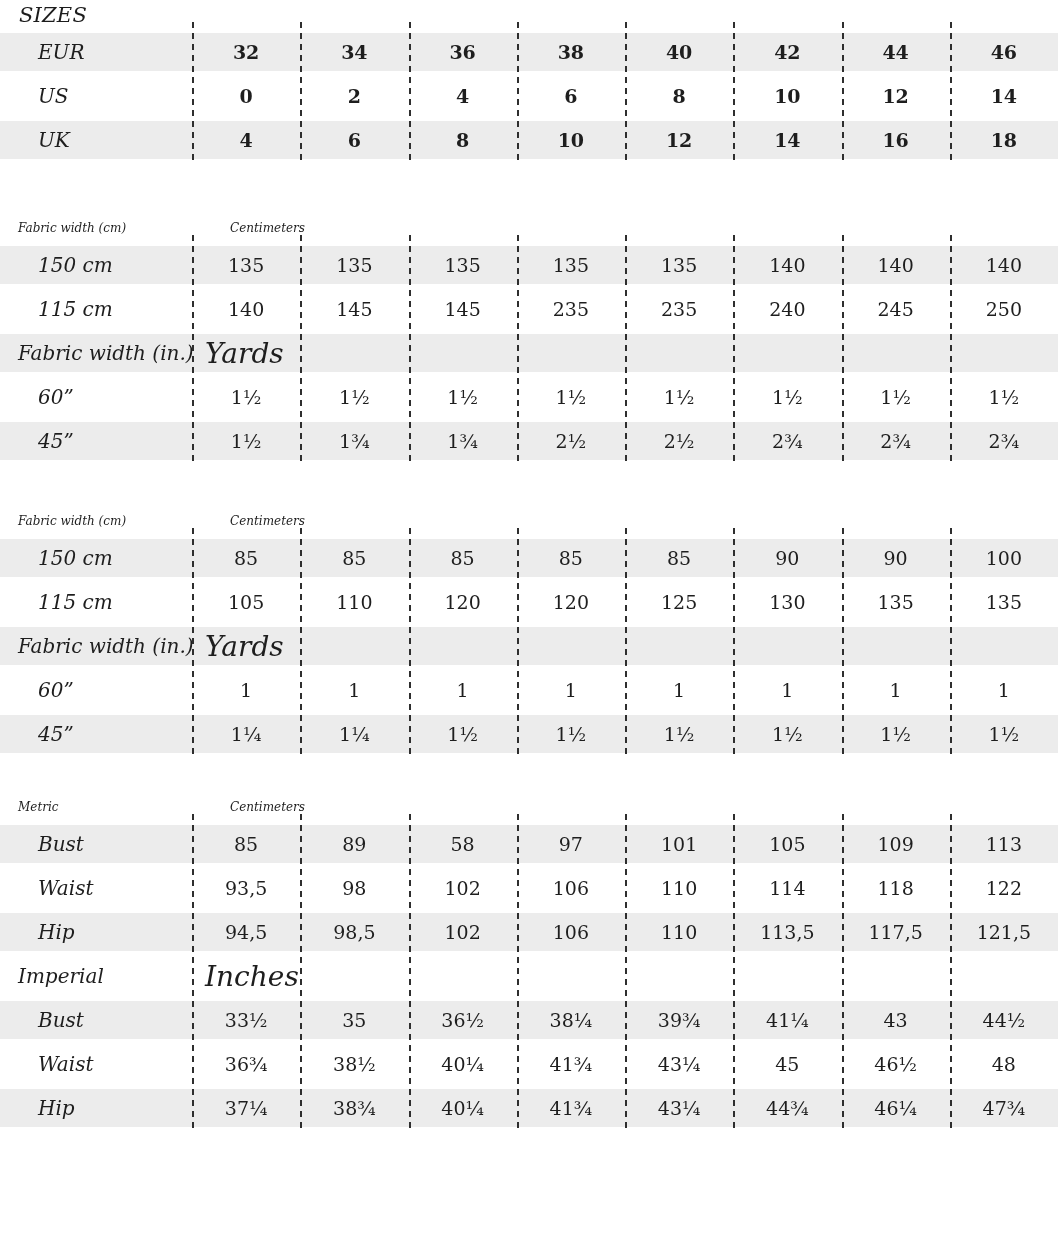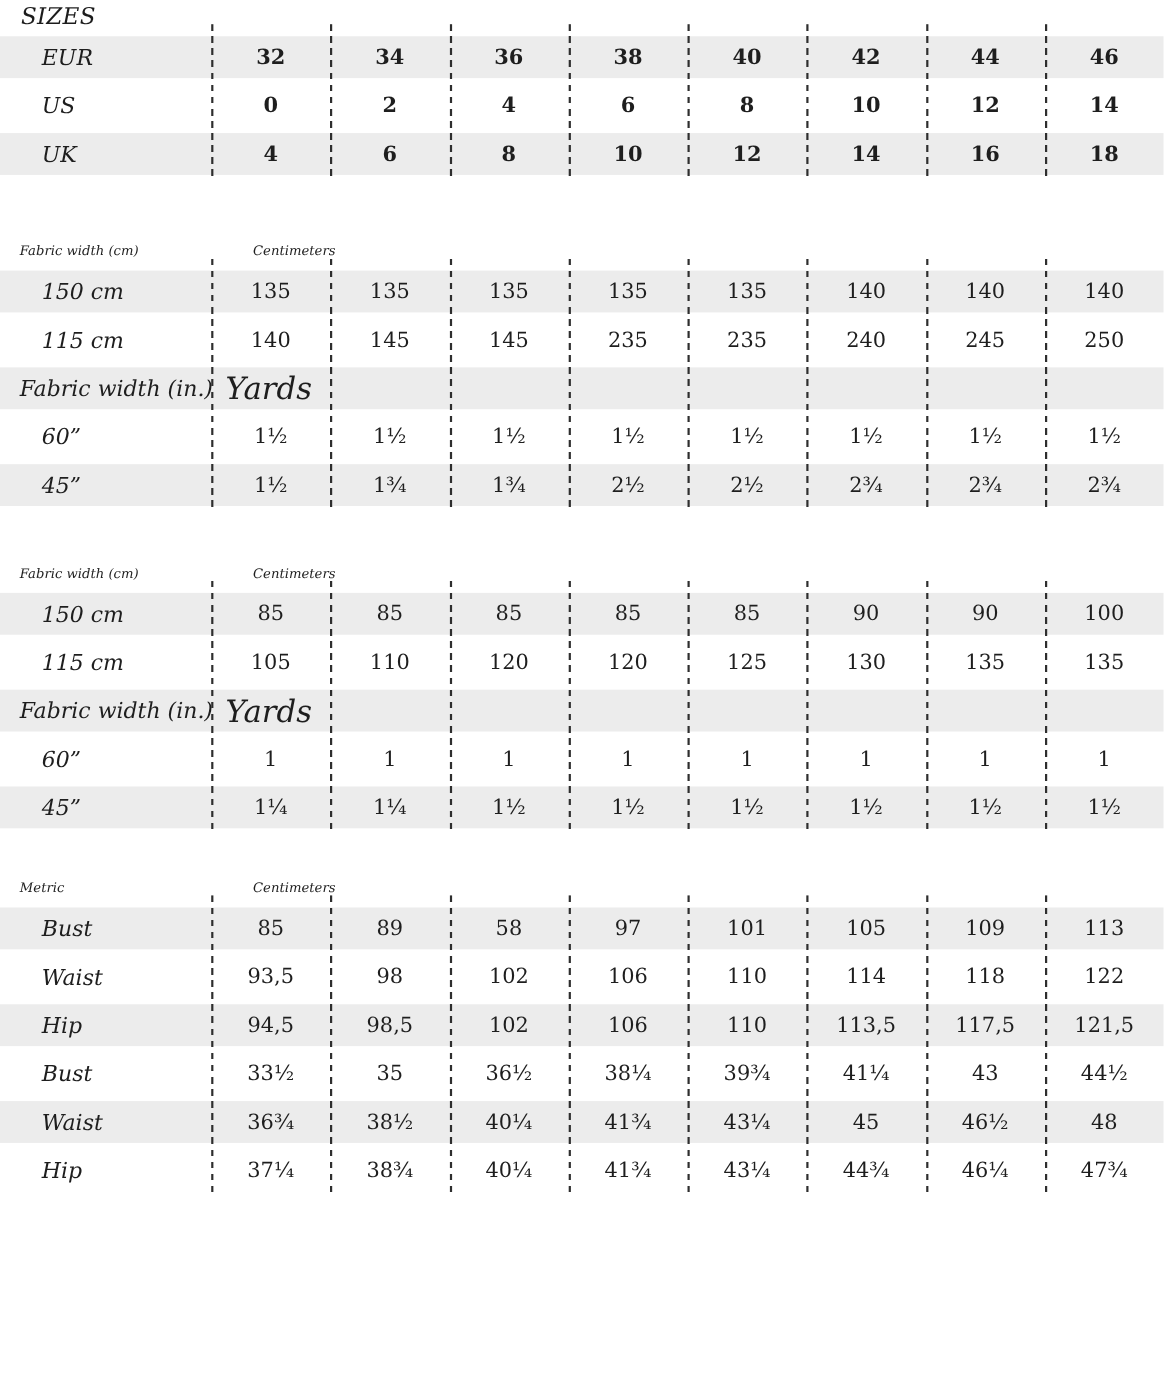--- a/index.html
+++ b/index.html
@@ -334,20 +334,24 @@
             <div class="cell label">Hip</div>
             <div class="cell val">94,5</div>
             <div class="cell val">98,5</div>
             <div class="cell val">102</div>
             <div class="cell val">106</div>
             <div class="cell val">110</div>
             <div class="cell val">113,5</div>
             <div class="cell val">117,5</div>
             <div class="cell val">121,5</div>
           </div>
+          <div class="row unit">
+            <div class="cell label">Imperial</div>
+            <div class="cell unit">Inches</div>
+          </div>
           <div class="row data">
             <div class="cell label">Bust</div>
             <div class="cell val">33½</div>
             <div class="cell val">35</div>
             <div class="cell val">36½</div>
             <div class="cell val">38¼</div>
             <div class="cell val">39¾</div>
             <div class="cell val">41¼</div>
             <div class="cell val">43</div>
             <div class="cell val">44½</div>

